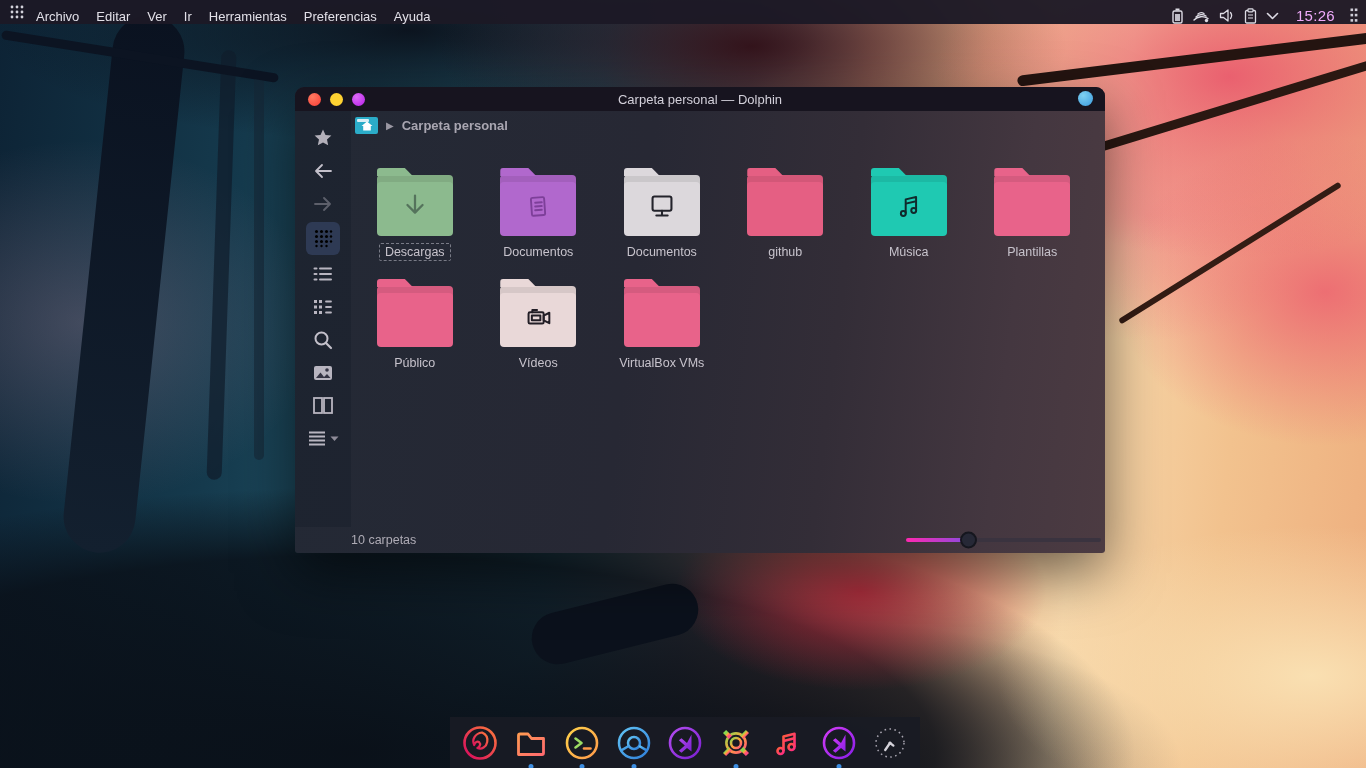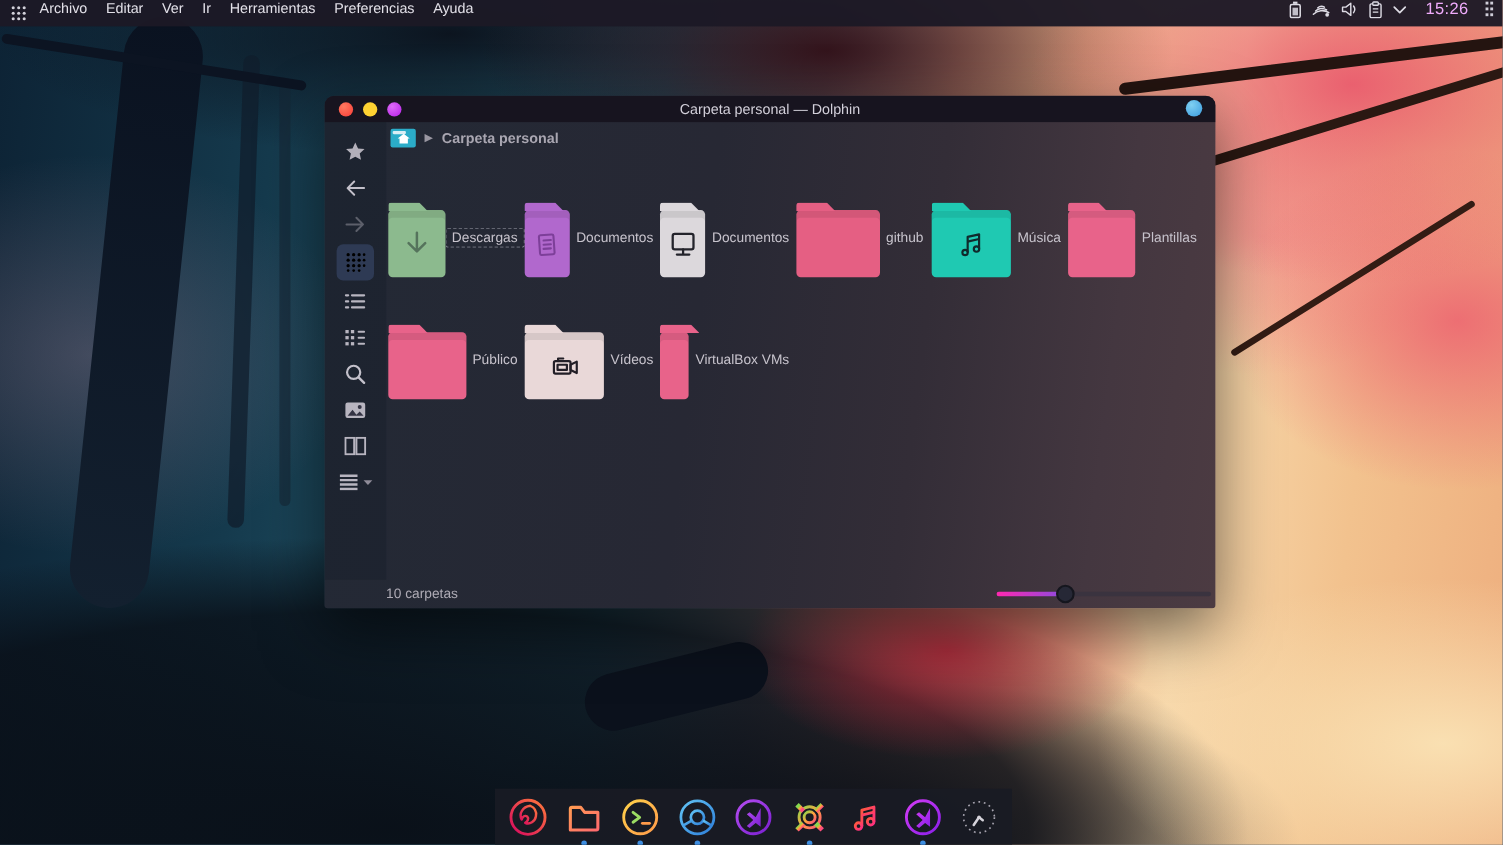--- a/index.html
+++ b/index.html
@@ -27,21 +27,21 @@
   .trunk2 { left:214px; top:50px; width:15px; height:430px; background:rgba(16,30,44,.75); transform:rotate(2deg); border-radius:8px; }
   .trunk3 { left:254px; top:70px; width:10px; height:390px; background:rgba(22,38,54,.6); border-radius:6px; }
   .branchL { left:0px; top:52px; width:280px; height:9px; background:#0c1422; transform:rotate(9deg); border-radius:5px; }
   .branchR1 { right:-30px; top:118px; width:430px; height:9px; background:#2a1812; transform:rotate(-17deg); border-radius:5px; }
   .branchR2 { right:-40px; top:52px; width:390px; height:11px; background:#241410; transform:rotate(-7deg); border-radius:6px; }
   .branchR3 { right:6px; top:250px; width:260px; height:6px; background:#331c14; transform:rotate(-32deg); border-radius:4px; }
   .log { left:530px; bottom:118px; width:170px; height:52px; background:#0b111c; border-radius:26px; transform:rotate(-14deg); }
 
   
   .topbar { position:absolute; left:0; top:0; width:1366px; height:24px;
-    background:rgba(28,25,37,.96); display:flex; align-items:flex-start; color:#e6e4ec; z-index:40; }
+    background:rgba(28,25,37,.96); display:flex; align-items:flex-end; color:#e6e4ec; z-index:40; }
   .launcher { width:34px; display:flex; justify-content:center; align-items:center; height:100%; }
   .menus { display:flex; gap:17px; margin-left:2px; }
   .menu-item { font-size:13px; color:#e2e0e8; cursor:default; }
   .topbar-right { margin-left:auto; display:flex; align-items:center; gap:9px; padding-right:8px; }
   .tray-icon { display:flex; align-items:center; }
   .clock-text { font-size:15px; color:#f0abfc; margin:0 6px 0 8px; letter-spacing:.3px; }
 
   
   .window { position:absolute; left:295px; top:87px; width:810px; height:466px;
     border-radius:9px 9px 3px 3px; box-shadow:0 20px 55px rgba(0,0,0,.55); z-index:20; overflow:hidden;
@@ -63,21 +63,21 @@
 
   .sidebar { position:absolute; left:0; top:24px; bottom:26px; width:56px;
     background:rgba(18,25,38,.30); display:flex; flex-direction:column; align-items:center; padding-top:12px; gap:4px; }
   .side-btn { width:34px; height:29px; display:flex; align-items:center; justify-content:center; border-radius:6px; }
   .side-btn.sel { background:#2e3a54; height:33px; }
   .side-btn.dim svg { opacity:.38; }
   .menu-side { display:flex; align-items:center; gap:4px; }
 
   
   .grid { position:absolute; left:58px; top:70px; width:748px; display:flex; flex-wrap:wrap; }
-  .folder-item { width:123.5px; height:111px; display:flex; flex-direction:row; align-items:center; }
+  .folder-item { width:123.5px; height:111px; display:flex; flex-direction:column; align-items:center; }
   .folder { position:relative; margin-top:18px; width:76px; height:61px; border-radius:4px;
     background:var(--fc); box-shadow:inset 0 7px rgba(0,0,0,.08); display:flex; align-items:center; justify-content:center; }
   .folder::before { content:""; position:absolute; left:0; top:-7px; width:36px; height:8px; background:var(--fc);
     border-radius:3px 0 0 0; clip-path:polygon(0 0,78% 0,100% 100%,0 100%); }
   .folder-label { margin-top:7px; font-size:12.5px; color:#c7c3cc; padding:1px 5px; border:1px dashed transparent; border-radius:2px; white-space:nowrap; }
   .folder-item.selected .folder-label { border-color:rgba(225,225,235,.45); }
 
   
   .statusbar { position:absolute; left:0; right:0; bottom:0; height:26px; display:flex; align-items:center; }
   .status-text { margin-left:56px; font-size:12.5px; color:#aeabb5; }

